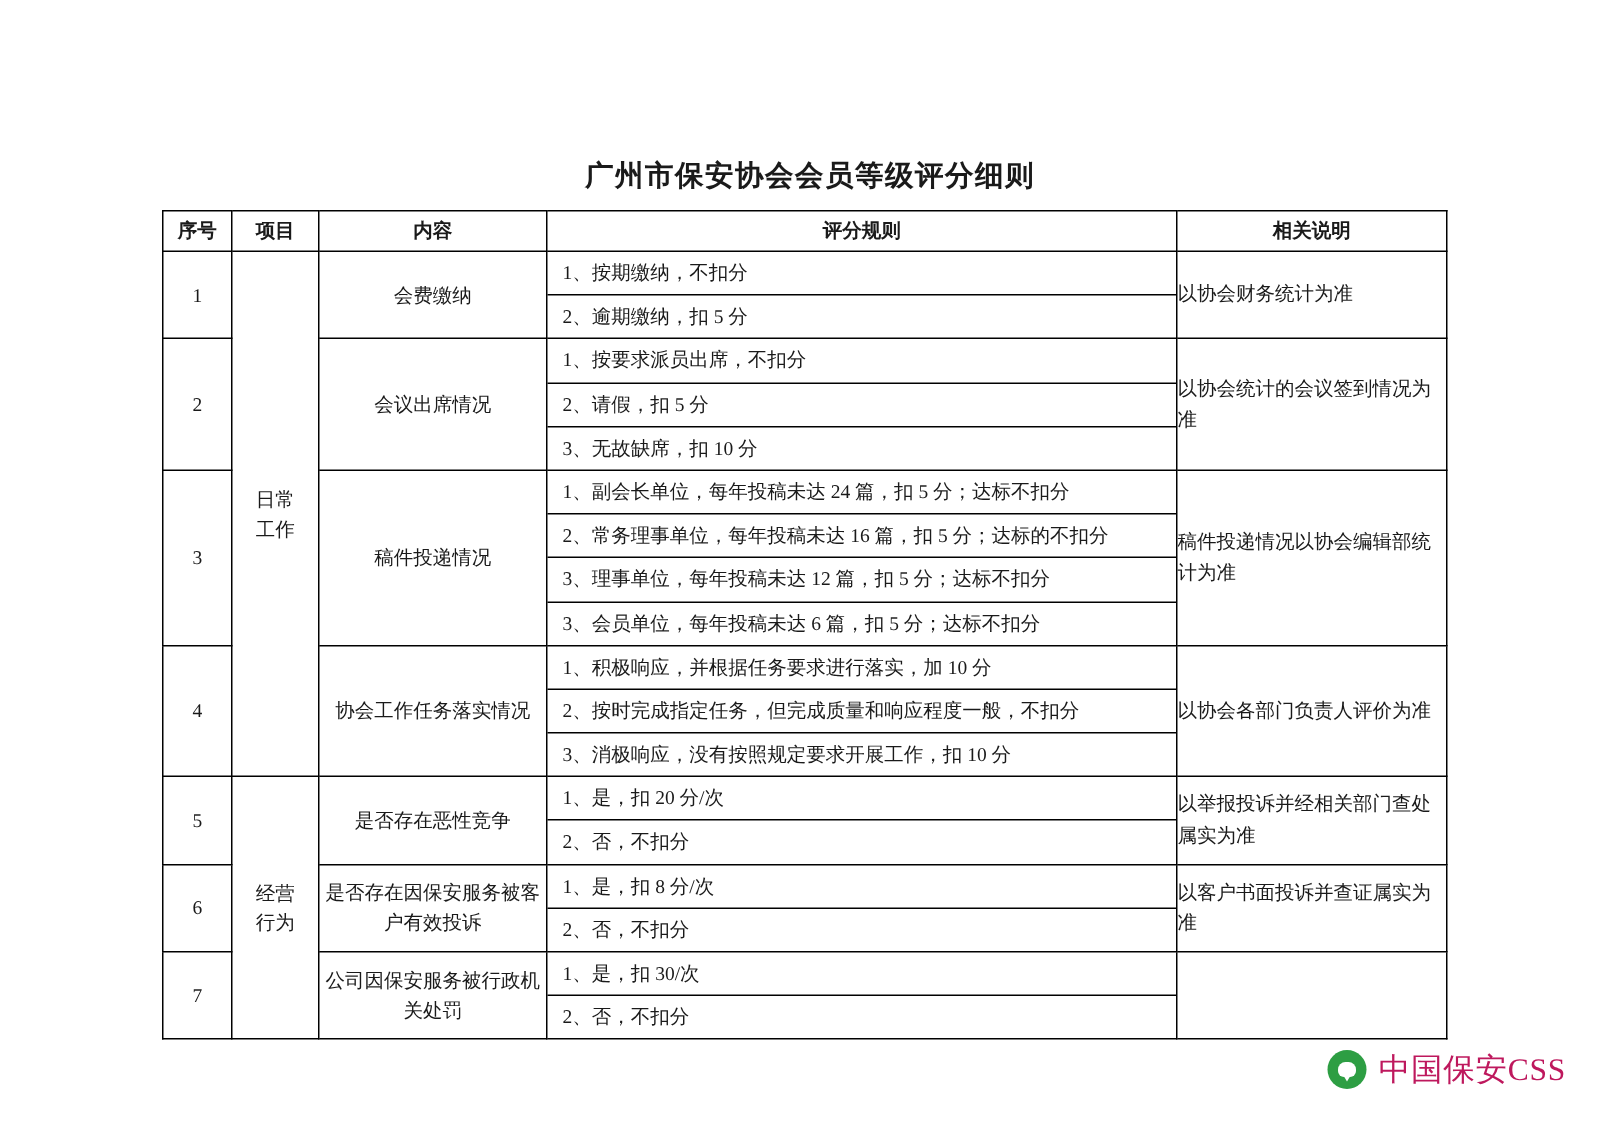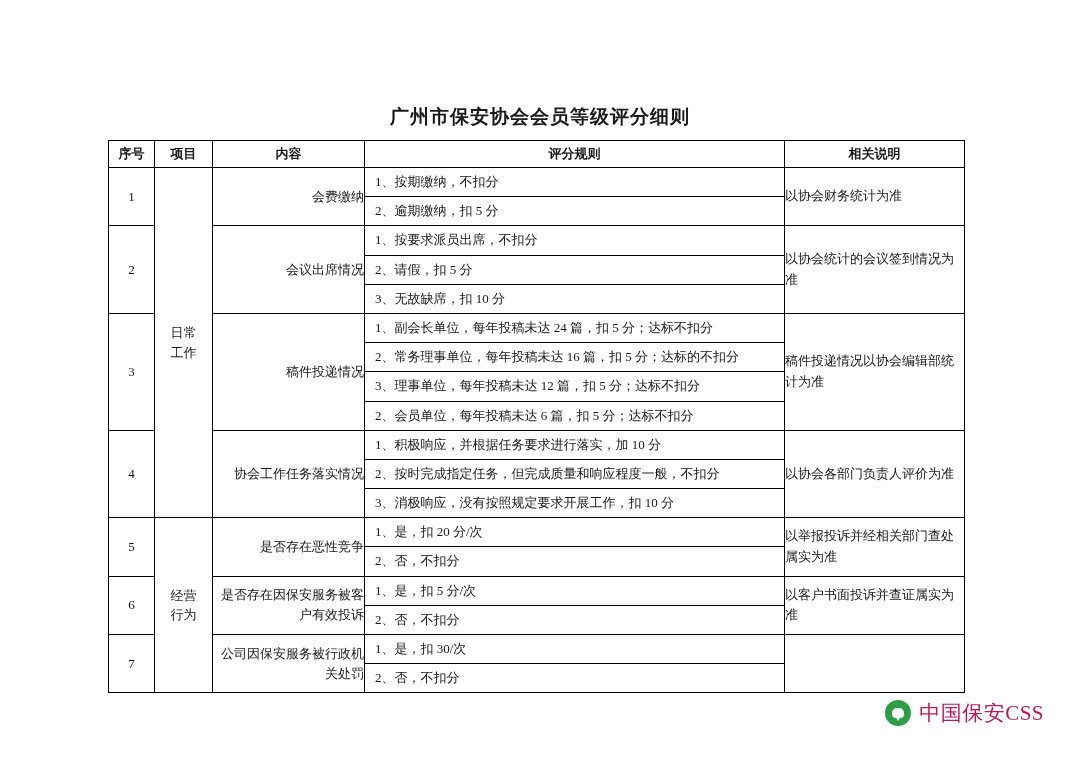--- a/index.html
+++ b/index.html
@@ -61,21 +61,21 @@
   td.cell-no {
     text-align: center;
     font-size: 14px;
   }
   td.cell-project {
     text-align: center;
     font-size: 13.5px;
     line-height: 1.5;
   }
   td.cell-content {
-    text-align: right;
+    text-align: center;
     font-size: 13.5px;
     line-height: 1.55;
     padding: 3px 6px;
   }
   td.cell-remark {
     text-align: left;
     font-size: 13px;
     line-height: 1.6;
     padding: 4px 8px;
   }
@@ -179,21 +179,21 @@
           </td>
           <td class="cell-remark">以协会统计的会议签到情况为准</td>
         </tr>
         <tr>
           <td class="cell-no">3</td>
           <td class="cell-content">稿件投递情况</td>
           <td class="cell-rules">
             <div class="rule-line">1、副会长单位，每年投稿未达 24 篇，扣 5 分；达标不扣分</div>
             <div class="rule-line">2、常务理事单位，每年投稿未达 16 篇，扣 5 分；达标的不扣分</div>
             <div class="rule-line">3、理事单位，每年投稿未达 12 篇，扣 5 分；达标不扣分</div>
-            <div class="rule-line">2、会员单位，每年投稿未达 6 篇，扣 5 分；达标不扣分</div>
+            <div class="rule-line">3、会员单位，每年投稿未达 6 篇，扣 5 分；达标不扣分</div>
           </td>
           <td class="cell-remark">稿件投递情况以协会编辑部统计为准</td>
         </tr>
         <tr>
           <td class="cell-no">4</td>
           <td class="cell-content">协会工作任务落实情况</td>
           <td class="cell-rules">
             <div class="rule-line">1、积极响应，并根据任务要求进行落实，加 10 分</div>
             <div class="rule-line">2、按时完成指定任务，但完成质量和响应程度一般，不扣分</div>
             <div class="rule-line">3、消极响应，没有按照规定要求开展工作，扣 10 分</div>
@@ -207,21 +207,21 @@
           <td class="cell-rules">
             <div class="rule-line">1、是，扣 20 分/次</div>
             <div class="rule-line">2、否，不扣分</div>
           </td>
           <td class="cell-remark">以举报投诉并经相关部门查处属实为准</td>
         </tr>
         <tr>
           <td class="cell-no">6</td>
           <td class="cell-content">是否存在因保安服务被客户有效投诉</td>
           <td class="cell-rules">
-            <div class="rule-line">1、是，扣 5 分/次</div>
+            <div class="rule-line">1、是，扣 8 分/次</div>
             <div class="rule-line">2、否，不扣分</div>
           </td>
           <td class="cell-remark">以客户书面投诉并查证属实为准</td>
         </tr>
         <tr>
           <td class="cell-no">7</td>
           <td class="cell-content">公司因保安服务被行政机关处罚</td>
           <td class="cell-rules">
             <div class="rule-line">1、是，扣 30/次</div>
             <div class="rule-line">2、否，不扣分</div>

